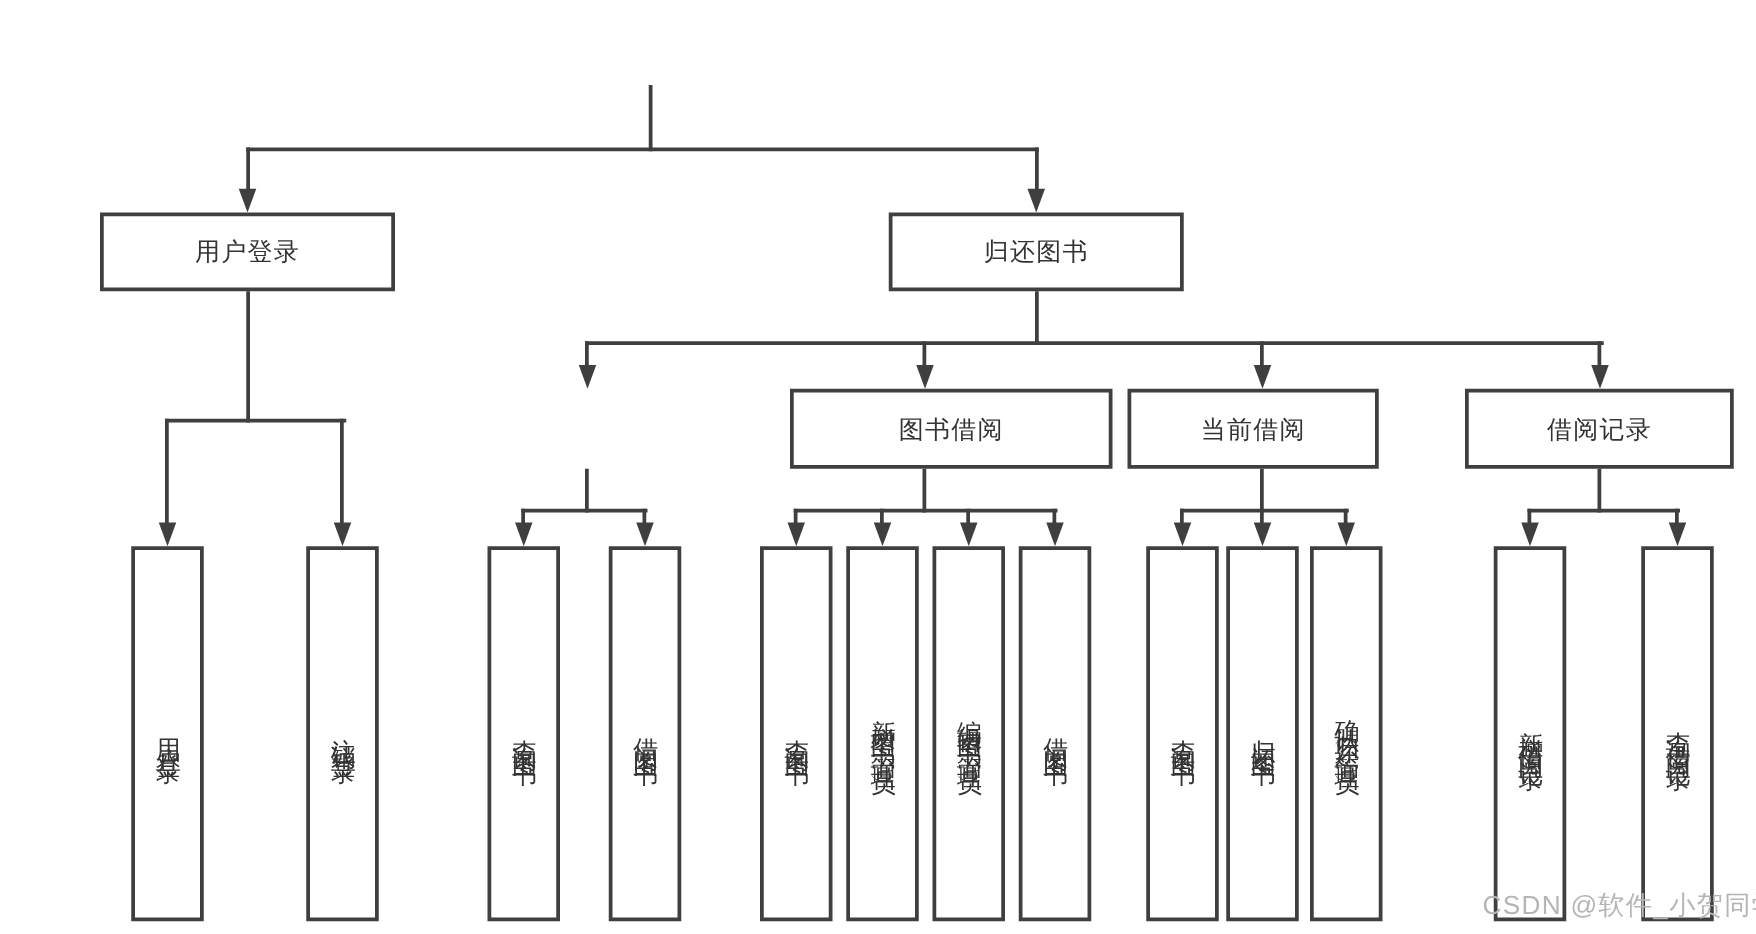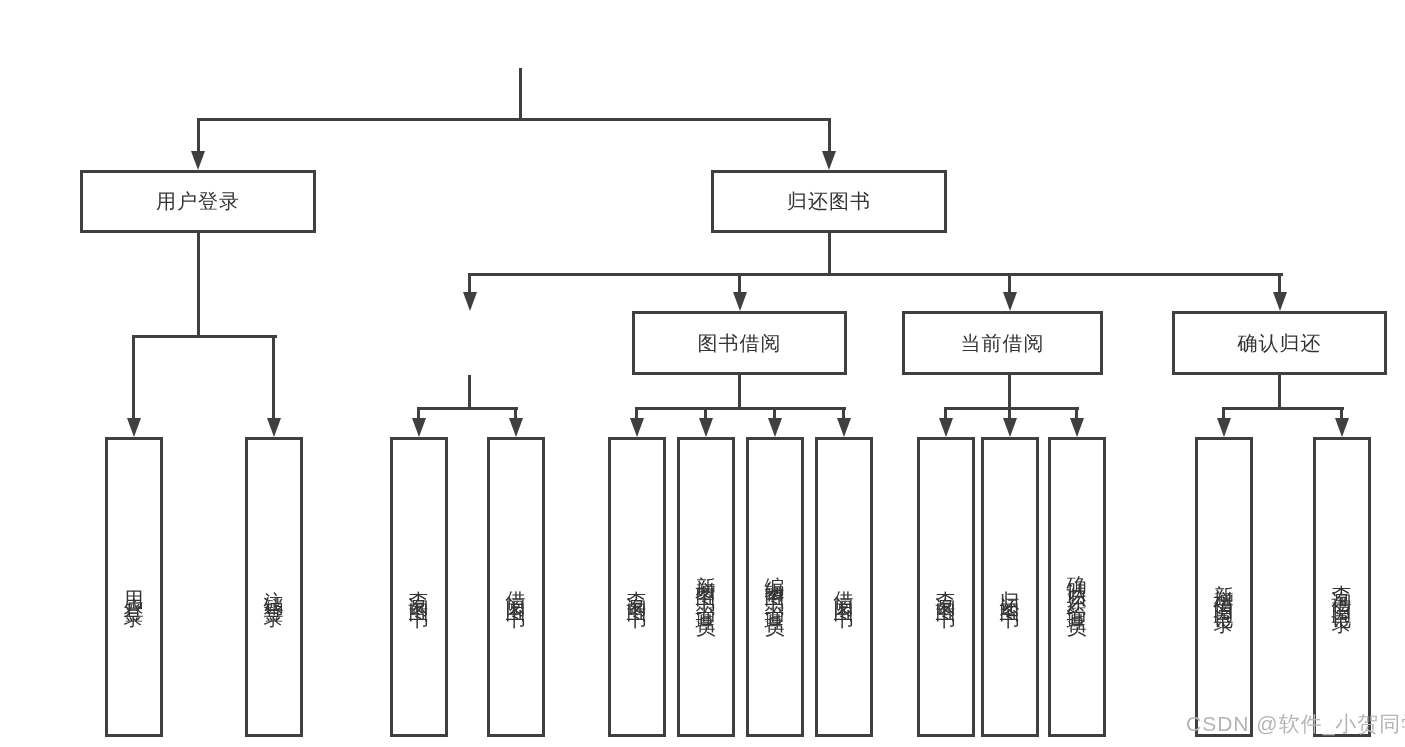--- a/index.html
+++ b/index.html
@@ -65,28 +65,28 @@
   <div class="hline" style="left:468px;top:273px;width:815px;"></div>
   <div class="vline" style="left:468px;top:273px;height:21px;"></div>
   <div class="arrow" style="left:463px;top:292px;"></div>
   <div class="vline" style="left:738px;top:273px;height:21px;"></div>
   <div class="arrow" style="left:733px;top:292px;"></div>
   <div class="vline" style="left:1008px;top:273px;height:21px;"></div>
   <div class="arrow" style="left:1003px;top:292px;"></div>
   <div class="vline" style="left:1278px;top:273px;height:21px;"></div>
   <div class="arrow" style="left:1273px;top:292px;"></div>
 
-  <div class="box" style="left:632px;top:311px;width:215px;height:64px;">
+  <div class="box" style="left:632px;top:311px;width:258px;height:64px;">
     <span>图书借阅</span>
   </div>
   <div class="box" style="left:902px;top:311px;width:201px;height:64px;">
     <span>当前借阅</span>
   </div>
   <div class="box" style="left:1172px;top:311px;width:215px;height:64px;">
-    <span>确认归还</span>
+    <span>借阅记录</span>
   </div>
 
   <div class="vline" style="left:468px;top:375px;height:35px;"></div>
   <div class="vline" style="left:738px;top:375px;height:35px;"></div>
   <div class="vline" style="left:1008px;top:375px;height:35px;"></div>
   <div class="vline" style="left:1278px;top:375px;height:35px;"></div>
 
   <div class="hline" style="left:417px;top:407px;width:101px;"></div>
   <div class="hline" style="left:635px;top:407px;width:211px;"></div>
   <div class="hline" style="left:944px;top:407px;width:135px;"></div>

